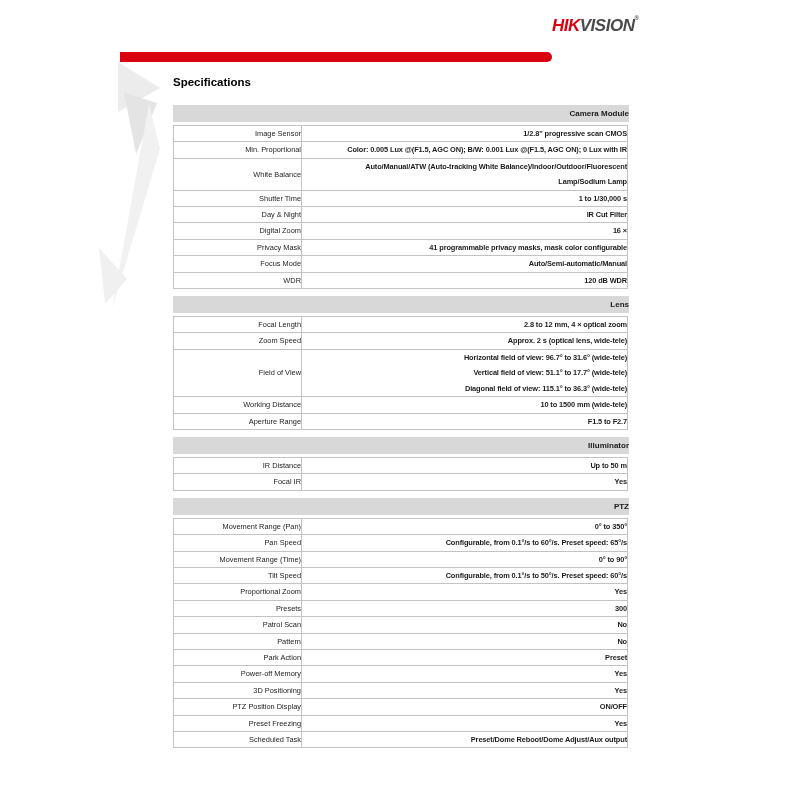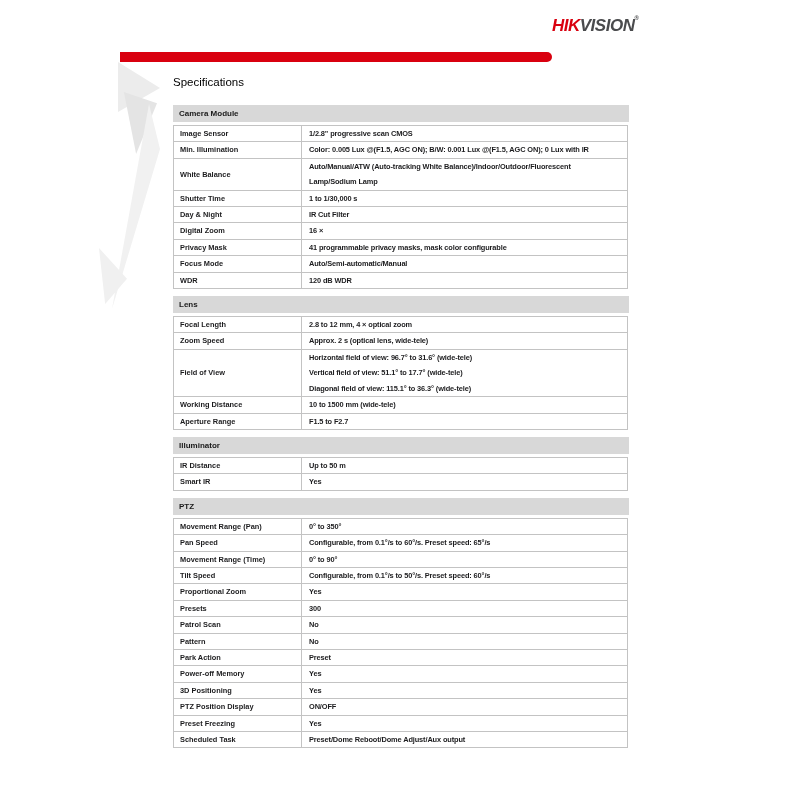--- a/index.html
+++ b/index.html
@@ -25,38 +25,38 @@
 
   
   .wm { position: absolute; z-index: 0; }
   .wm-1 { left: 118px; top: 62px; width: 42px; height: 50px; background: #ececec; clip-path: polygon(0 0, 100% 52%, 0 100%); }
   .wm-2 { left: 121px; top: 92px; width: 36px; height: 62px; background: #e4e4e4; clip-path: polygon(8% 0, 100% 18%, 42% 100%); }
   .wm-3 { left: 110px; top: 104px; width: 50px; height: 205px; background: #f1f1f1; clip-path: polygon(78% 0, 100% 22%, 4% 100%); }
   .wm-4 { left: 99px; top: 248px; width: 28px; height: 56px; background: #f0f0f0; clip-path: polygon(0 0, 100% 55%, 22% 100%); }
 
   
   .content { position: absolute; left: 173px; top: 76px; width: 456px; z-index: 1; }
-  h1.title { font-size: 11.5px; font-weight: normal; color: #000; margin-bottom: 17px; }
-
-  .section { margin-bottom: 7px; }
+  h1.title { font-size: 11.5px; font-weight: bold; color: #000; margin-bottom: 17px; }
+
+  .section { margin-bottom: 7px; text-align: right; }
   .band {
     background: #d8d8d8; color: #1a1a1a;
     height: 17px; line-height: 17px;
     font-size: 8px; font-weight: bold;
     padding-left: 6px; margin-bottom: 3px;
   }
   table.spec { border-collapse: collapse; width: 455px; table-layout: fixed; }
   table.spec td {
     border: 1px solid #c3c3c3;
     font-size: 7.4px; color: #1c1c1e;
     line-height: 15.4px;
     vertical-align: middle;
     overflow: hidden;
   }
-  td.label { width: 128px; font-weight: bold; padding-left: 6px; white-space: nowrap; margin-top: 37px; }
+  td.label { width: 128px; font-weight: normal; padding-left: 6px; white-space: nowrap; margin-top: 37px; }
   td.value { font-weight: bold; letter-spacing: -0.12px; padding-left: 7px; white-space: pre; }
 </style>
 </head>
 <body>
 
 <div>
 
   <div class="logo">
     <span class="hik">HIK</span><span class="vision">VISION</span><span class="reg">®</span>
   </div>
@@ -73,21 +73,21 @@
     <div id="sections">
         <div class="section">
           <div class="band">Camera Module</div>
           <table class="spec">
             <tbody>
               <tr>
                 <td class="label">Image Sensor</td>
                 <td class="value">1/2.8" progressive scan CMOS</td>
               </tr>
               <tr>
-                <td class="label">Min. Illumination</td>
+                <td class="label">Min. Proportional</td>
                 <td class="value">Color: 0.005 Lux @(F1.5, AGC ON); B/W: 0.001 Lux @(F1.5, AGC ON); 0 Lux with IR</td>
               </tr>
               <tr>
                 <td class="label">White Balance</td>
                 <td class="value">Auto/Manual/ATW (Auto-tracking White Balance)/Indoor/Outdoor/Fluorescent
 Lamp/Sodium Lamp</td>
               </tr>
               <tr>
                 <td class="label">Shutter Time</td>
                 <td class="value">1 to 1/30,000 s</td>
@@ -146,21 +146,21 @@
         </div>
         <div class="section">
           <div class="band">Illuminator</div>
           <table class="spec">
             <tbody>
               <tr>
                 <td class="label">IR Distance</td>
                 <td class="value">Up to 50 m</td>
               </tr>
               <tr>
-                <td class="label">Smart IR</td>
+                <td class="label">Focal IR</td>
                 <td class="value">Yes</td>
               </tr>
             </tbody>
           </table>
         </div>
         <div class="section">
           <div class="band">PTZ</div>
           <table class="spec">
             <tbody>
               <tr>

